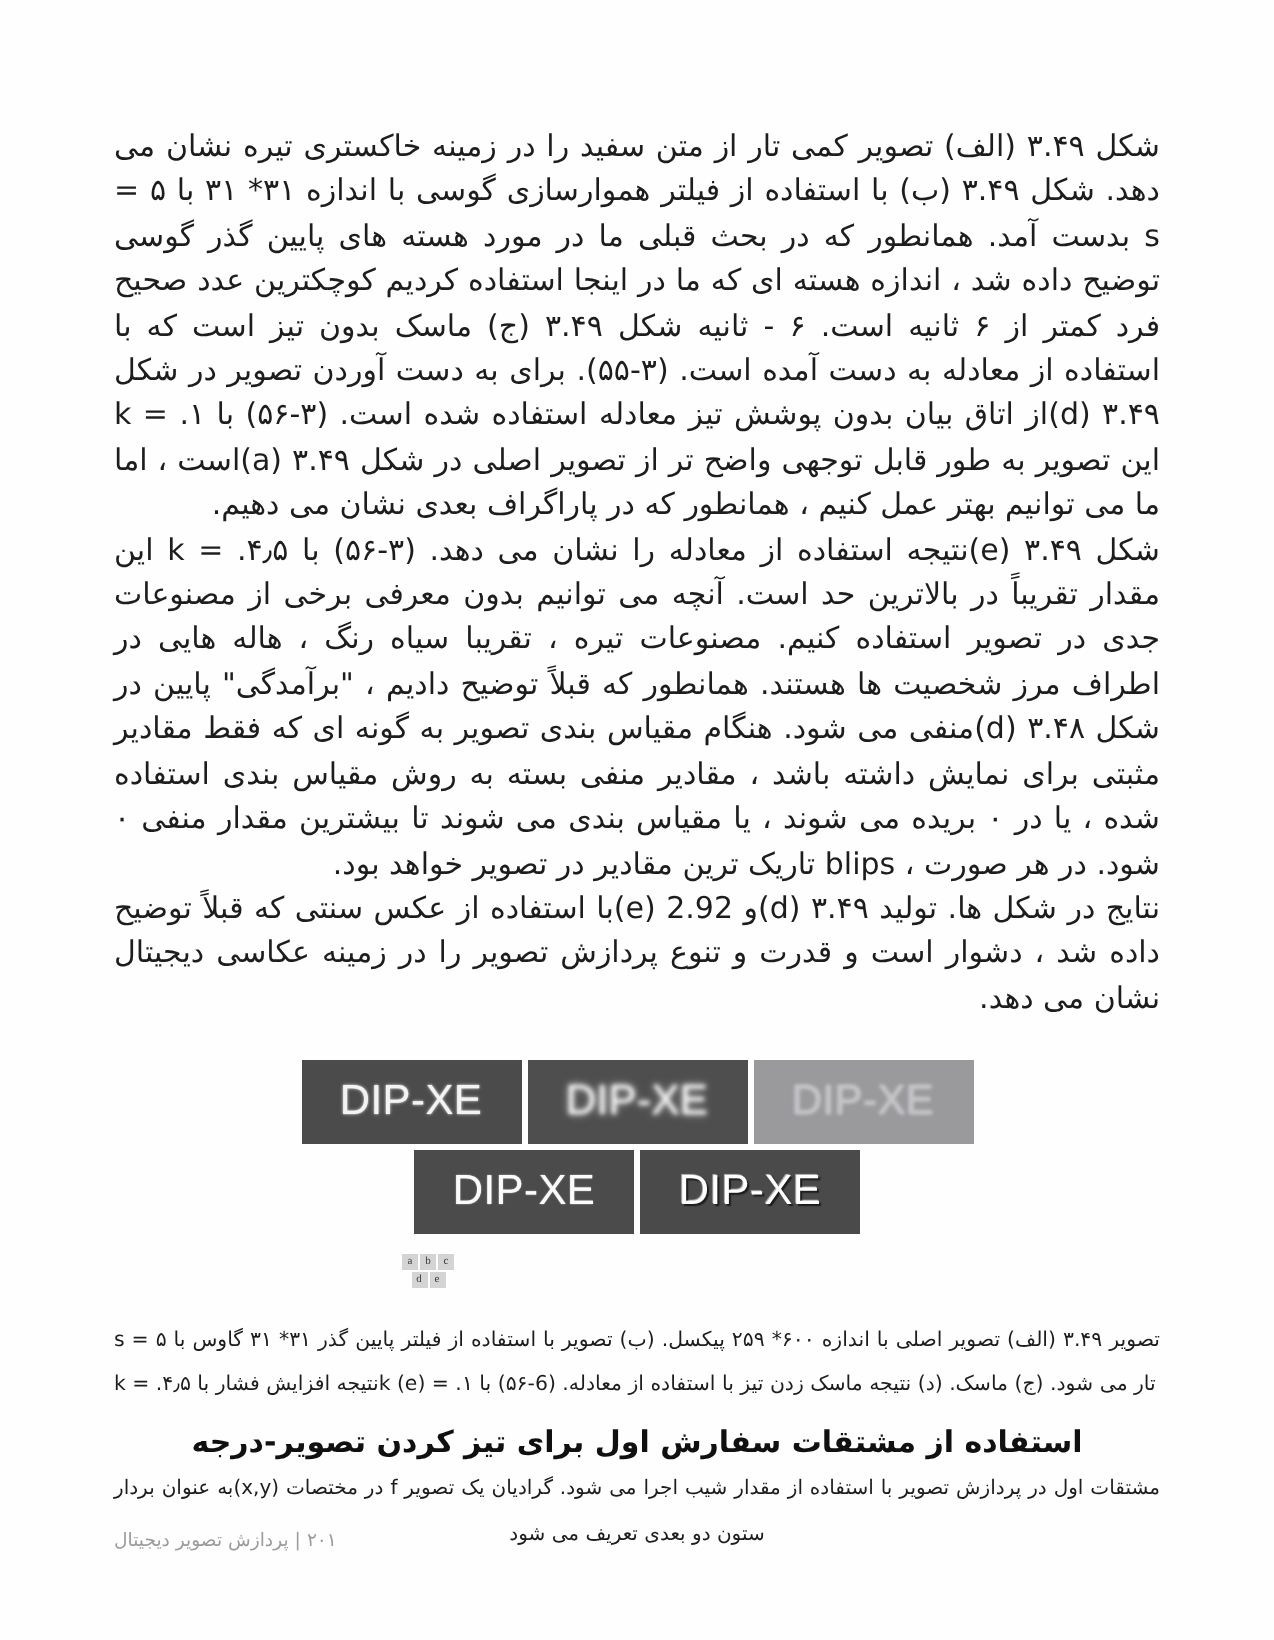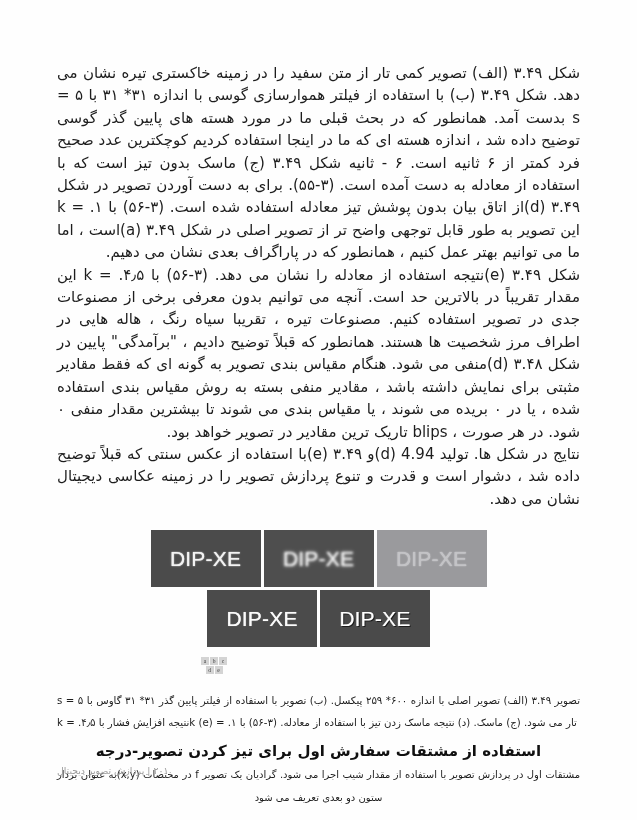--- a/index.html
+++ b/index.html
@@ -53,21 +53,21 @@
   .fig-row {
     display: flex;
     flex-direction: row;
     justify-content: center;
     gap: 3px;
   }
   .fig-row + .fig-row { margin-top: 3px; }
 
   .panel {
     width: 110px;
-    height: 57px;
+    height: 42px;
     display: flex;
     align-items: center;
     justify-content: center;
     position: relative;
     overflow: hidden;
   }
   .panel .plabel {
     font-family: "Liberation Sans", "DejaVu Sans", sans-serif;
     font-size: 21px;
     letter-spacing: 0.2px;
@@ -198,21 +198,21 @@
 <div class="page">
 
   <div class="body-text">
     <div class="para-block">
       <p>شکل ۳.۴۹ (الف) تصویر کمی تار از متن سفید را در زمینه خاکستری تیره نشان می دهد. شکل ۳.۴۹ (ب) با استفاده از فیلتر هموارسازی گوسی  با اندازه ۳۱* ۳۱  با ۵ = s بدست آمد. همانطور که در بحث قبلی ما در مورد هسته های پایین گذر گوسی  توضیح داده شد ، اندازه هسته ای که ما در اینجا استفاده کردیم کوچکترین عدد صحیح فرد کمتر از ۶ ثانیه است. ۶ - ثانیه شکل ۳.۴۹ (ج) ماسک بدون تیز است که با استفاده از معادله به دست آمده است. (۳-۵۵). برای به دست آوردن تصویر در شکل ۳.۴۹ (d)از اتاق بیان بدون پوشش تیز معادله استفاده شده است. (۳-۵۶) با  ۱. = k این تصویر به طور قابل توجهی واضح تر از تصویر اصلی در شکل ۳.۴۹ (a)است ، اما ما می توانیم بهتر عمل کنیم ، همانطور که در پاراگراف بعدی نشان می دهیم.</p>
     </div>
     <div class="para-block">
       <p>شکل ۳.۴۹ (e)نتیجه استفاده از معادله را نشان می دهد. (۳-۵۶) با  ۴٫۵. = k این مقدار تقریباً در بالاترین حد است. آنچه می توانیم بدون معرفی برخی از مصنوعات جدی در تصویر استفاده کنیم. مصنوعات تیره ، تقریبا سیاه رنگ ، هاله هایی در اطراف مرز شخصیت ها هستند. همانطور که قبلاً توضیح دادیم ، "برآمدگی" پایین در شکل ۳.۴۸ (d)منفی می شود. هنگام مقیاس بندی  تصویر به گونه ای که فقط مقادیر مثبتی برای نمایش داشته باشد ، مقادیر منفی بسته به روش مقیاس بندی  استفاده شده ، یا در ۰ بریده می شوند ، یا مقیاس بندی  می شوند تا بیشترین مقدار منفی ۰ شود. در هر صورت ، blips تاریک ترین مقادیر در تصویر خواهد بود.</p>
     </div>
     <div class="para-block">
-      <p>نتایج در شکل ها. تولید 4.94 (d)و ۳.۴۹ (e)با استفاده از عکس سنتی که قبلاً توضیح داده شد ، دشوار است و قدرت و تنوع پردازش تصویر را در زمینه عکاسی دیجیتال نشان می دهد.</p>
+      <p>نتایج در شکل ها. تولید ۳.۴۹ (d)و 2.92 (e)با استفاده از عکس سنتی که قبلاً توضیح داده شد ، دشوار است و قدرت و تنوع پردازش تصویر را در زمینه عکاسی دیجیتال نشان می دهد.</p>
     </div>
   </div>
 
   <div class="figure">
 
     <div class="fig-row">
       <div class="panel panel-a">
         <span class="plabel">DIP-XE</span>
       </div>
       <div class="panel panel-b">
@@ -240,21 +240,21 @@
       </div>
       <div class="sublabel-row row2">
         <span class="sublabel">d</span>
         <span class="sublabel">e</span>
       </div>
     </div>
 
   </div>
 
   <div class="caption">
-    <p>تصویر ۳.۴۹ (الف) تصویر اصلی با اندازه ۶۰۰* ۲۵۹  پیکسل. (ب) تصویر با استفاده از فیلتر پایین گذر ۳۱* ۳۱ گاوس با ۵ = s تار می شود. (ج) ماسک. (د) نتیجه ماسک زدن تیز با استفاده از معادله. (۳-۵۶) با  ۱. = k (e)نتیجه افزایش فشار با  ۴٫۵. = k</p>
+    <p>تصویر ۳.۴۹ (الف) تصویر اصلی با اندازه ۶۰۰* ۲۵۹  پیکسل. (ب) تصویر با استفاده از فیلتر پایین گذر ۳۱* ۳۱ گاوس با ۵ = s تار می شود. (ج) ماسک. (د) نتیجه ماسک زدن تیز با استفاده از معادله. (6-۵۶) با  ۱. = k (e)نتیجه افزایش فشار با  ۴٫۵. = k</p>
   </div>
 
   <div class="section-head">استفاده از مشتقات سفارش اول برای تیز کردن تصویر-درجه</div>
 
   <div class="tail-text">
     <p>مشتقات اول در پردازش تصویر با استفاده از مقدار شیب اجرا می شود. گرادیان یک تصویر f در مختصات (x,y)به عنوان بردار ستون دو بعدی تعریف می شود</p>
   </div>
 
   <div class="footer">
     <span>۲۰۱</span><span class="sep">|</span><span>پردازش تصویر دیجیتال</span>

